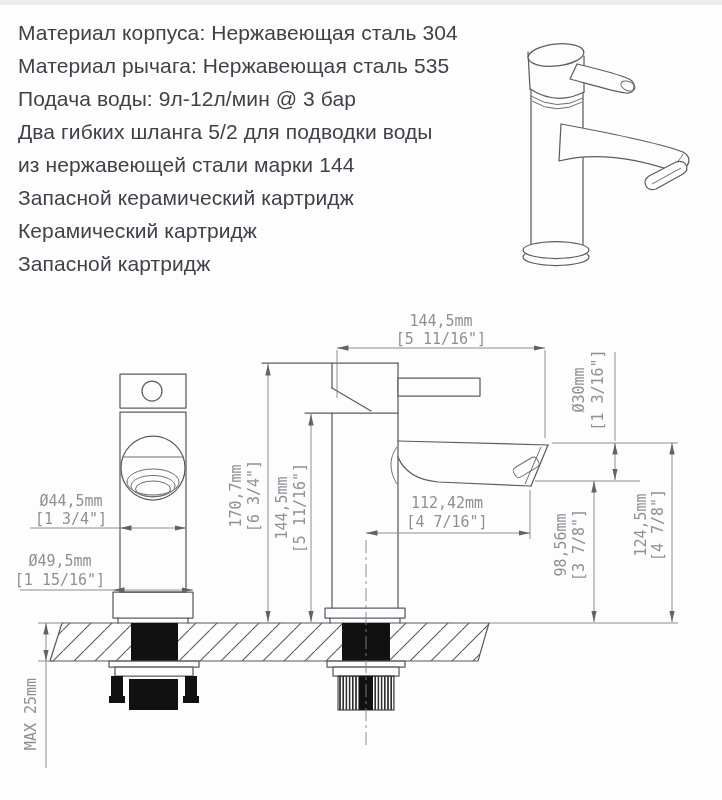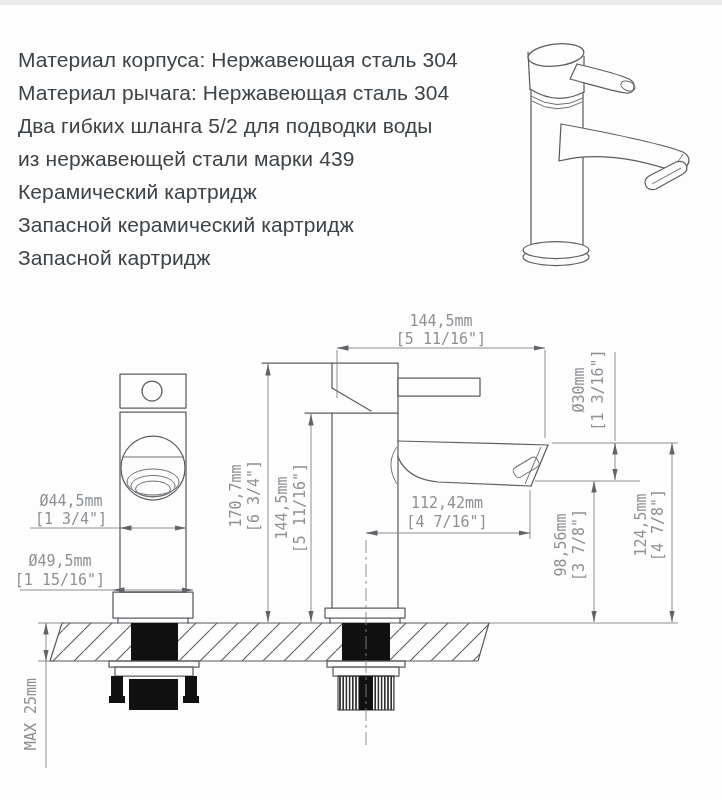--- a/index.html
+++ b/index.html
@@ -1,43 +1,44 @@
 <!DOCTYPE html>
 <html><head>
 <meta charset="utf-8">
 <style>
   html,body{margin:0;padding:0;background:#ffffff;}
   .page{position:relative;width:722px;height:800px;background:#fdfdfd;overflow:hidden;
         font-family:"Liberation Sans",sans-serif;}
   .top-strip{position:absolute;left:0;top:0;width:722px;height:5px;background:#ebebeb;}
-  .specs{position:absolute;left:18px;top:43px;width:470px;color:#3e4347;
+  .specs{position:absolute;left:18px;top:16px;width:470px;color:#3e4347;
          font-size:21px;line-height:33px;font-weight:400;letter-spacing:.1px;}
   .specs div{white-space:nowrap;}
   .drawing-svg{position:absolute;left:0;top:0;width:722px;height:800px;}
   .obj{stroke:#5a5e63;stroke-width:1.25;fill:none;stroke-linecap:round;stroke-linejoin:round;}
   .obj-thin{stroke:#6b6f73;stroke-width:1;fill:none;}
   .wfill{fill:#fdfdfd;}
   .blackfill{fill:#111111;stroke:none;}
   .dimline{stroke:#7d8186;stroke-width:.9;fill:none;}
   .dimtext{font-family:"DejaVu Sans Mono",monospace;font-size:15px;fill:#8d9196;}
   .centerline{stroke:#7d8186;stroke-width:.9;fill:none;stroke-dasharray:13 4 3 4;}
 </style>
 </head>
 <body>
 
 <div class="page">
   <div class="top-strip"></div>
 
   <div class="specs">
     <div>Материал корпуса: Нержавеющая сталь 304</div>
-    <div>Материал рычага: Нержавеющая сталь 304</div>
+    <div>Материал рычага: Нержавеющая сталь 535</div>
+    <div>Подача воды: 9л-12л/мин @ 3 бар</div>
     <div>Два гибких шланга 5/2 для подводки воды</div>
-    <div>из нержавеющей стали марки 439</div>
+    <div>из нержавеющей стали марки 144</div>
+    <div>Запасной керамический картридж</div>
     <div>Керамический картридж</div>
-    <div>Запасной керамический картридж</div>
     <div>Запасной картридж</div>
   </div>
 
   <svg class="drawing-svg" viewBox="0 0 722 800">
     <defs>
       <marker id="arw" markerWidth="12" markerHeight="6" refX="11.5" refY="2.7" orient="auto-start-reverse" markerUnits="userSpaceOnUse">
         <path d="M0,0 L11.5,2.7 L0,5.4 Z" fill="#60646a"></path>
       </marker>
       <pattern id="hatch" width="21" height="21" patternUnits="userSpaceOnUse">
         <path d="M0,21 L21,0" stroke="#565a5f" stroke-width="1.1"></path>

